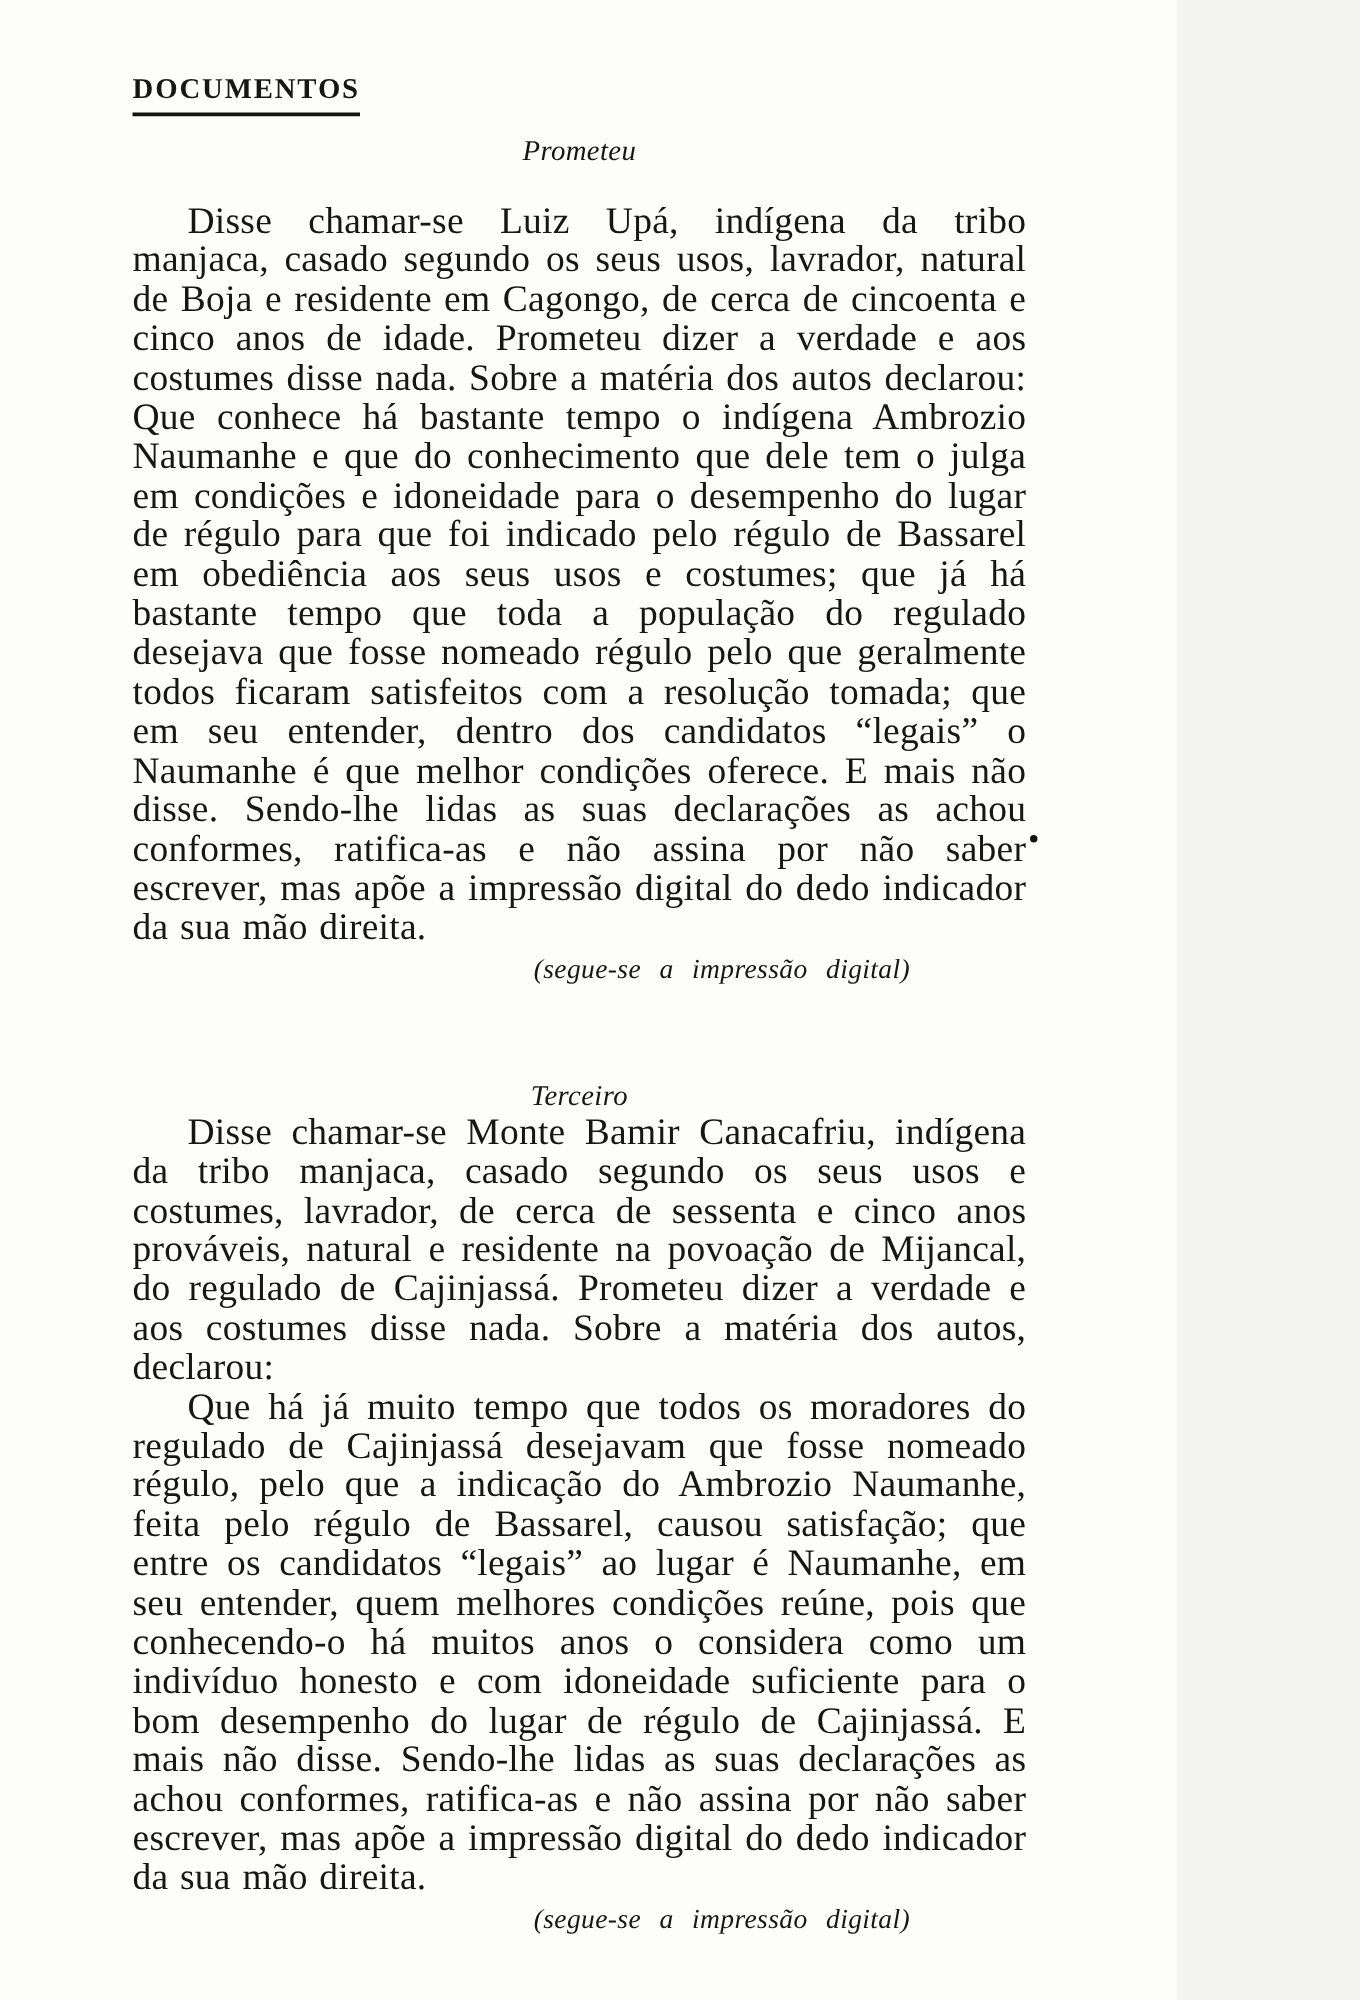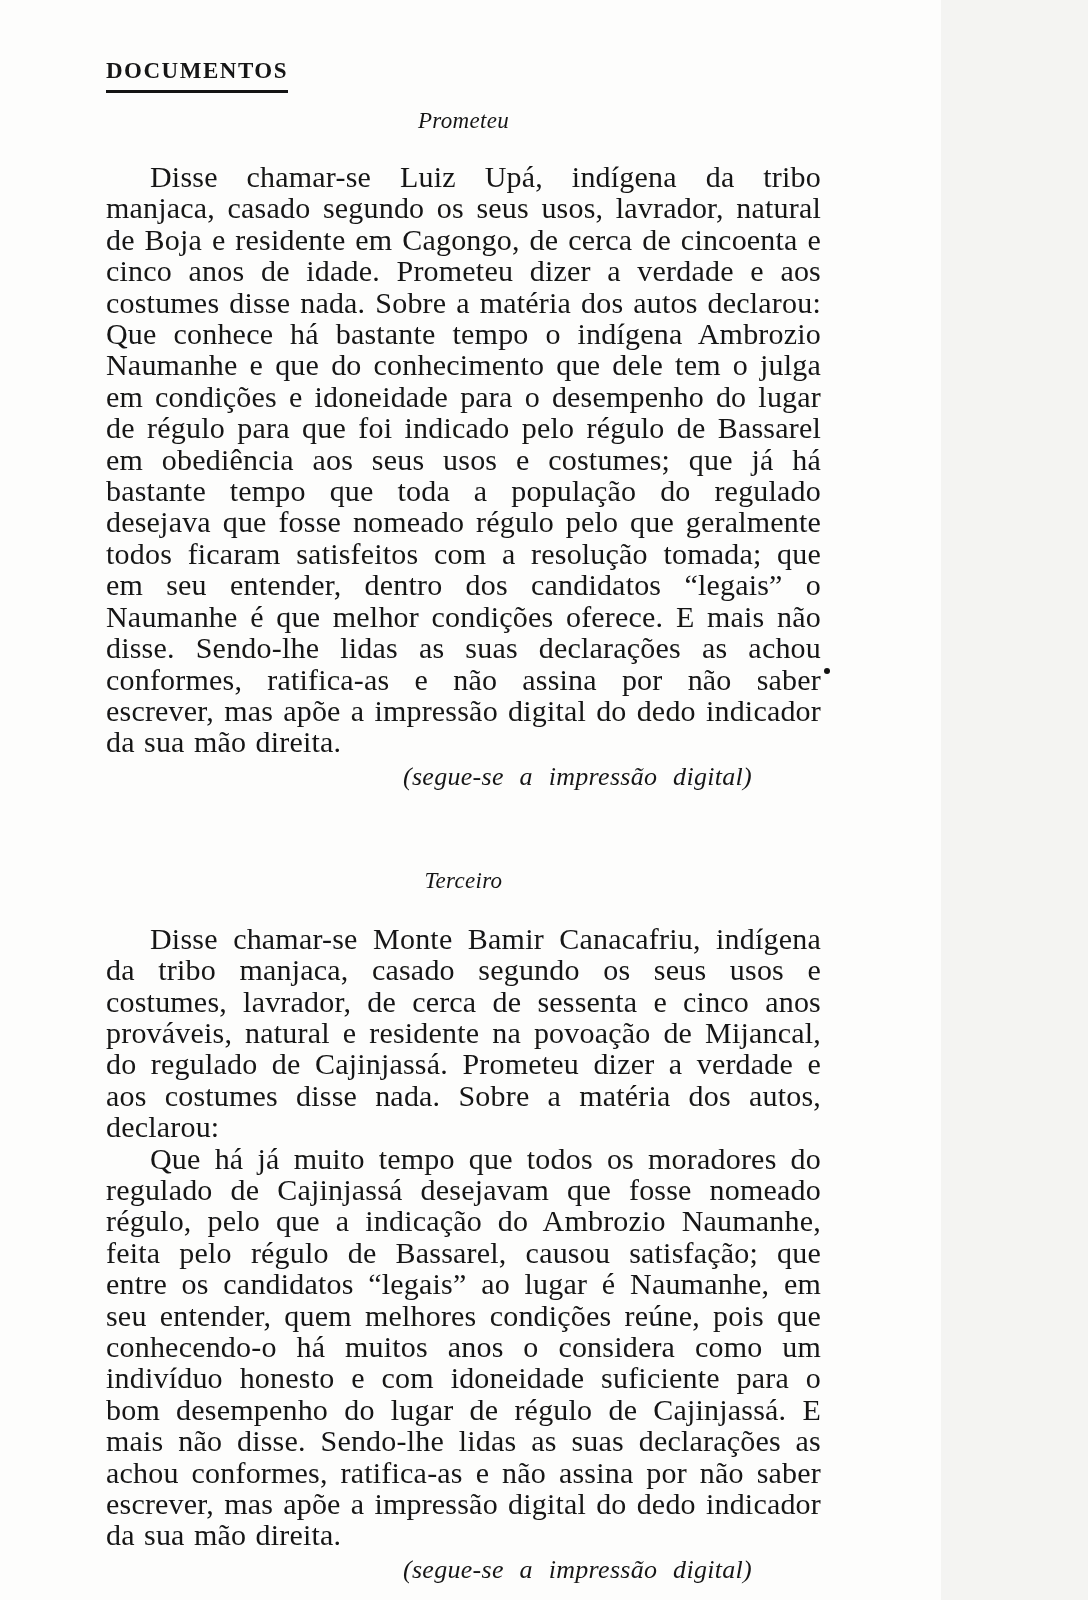--- a/index.html
+++ b/index.html
@@ -27,33 +27,33 @@
     padding-bottom: 6px;
     border-bottom: 3px solid #141414;
   }
   .section-heading {
     text-align: center;
     font-style: italic;
     font-size: 23px;
     letter-spacing: 0.3px;
   }
   .heading-first { margin-top: 15px; margin-bottom: 27px; }
-  .heading-second { margin-top: 76px; margin-bottom: 29px; }
+  .heading-second { margin-top: 76px; }
   .body-para {
     font-size: 30px;
     line-height: 31.4px;
     text-align: justify;
     text-indent: 44px;
     letter-spacing: 0.2px;
     word-spacing: 1.6px;
     margin: 0;
   }
   .caption {
     font-style: italic;
-    font-size: 26px;
+    font-size: 22px;
     word-spacing: 9px;
     letter-spacing: 0.3px;
     text-align: center;
     padding-left: 228px;
     margin-top: 4px;
   }
   .page-number {
     text-align: center;
     font-size: 21px;
     margin-top: 64px;

